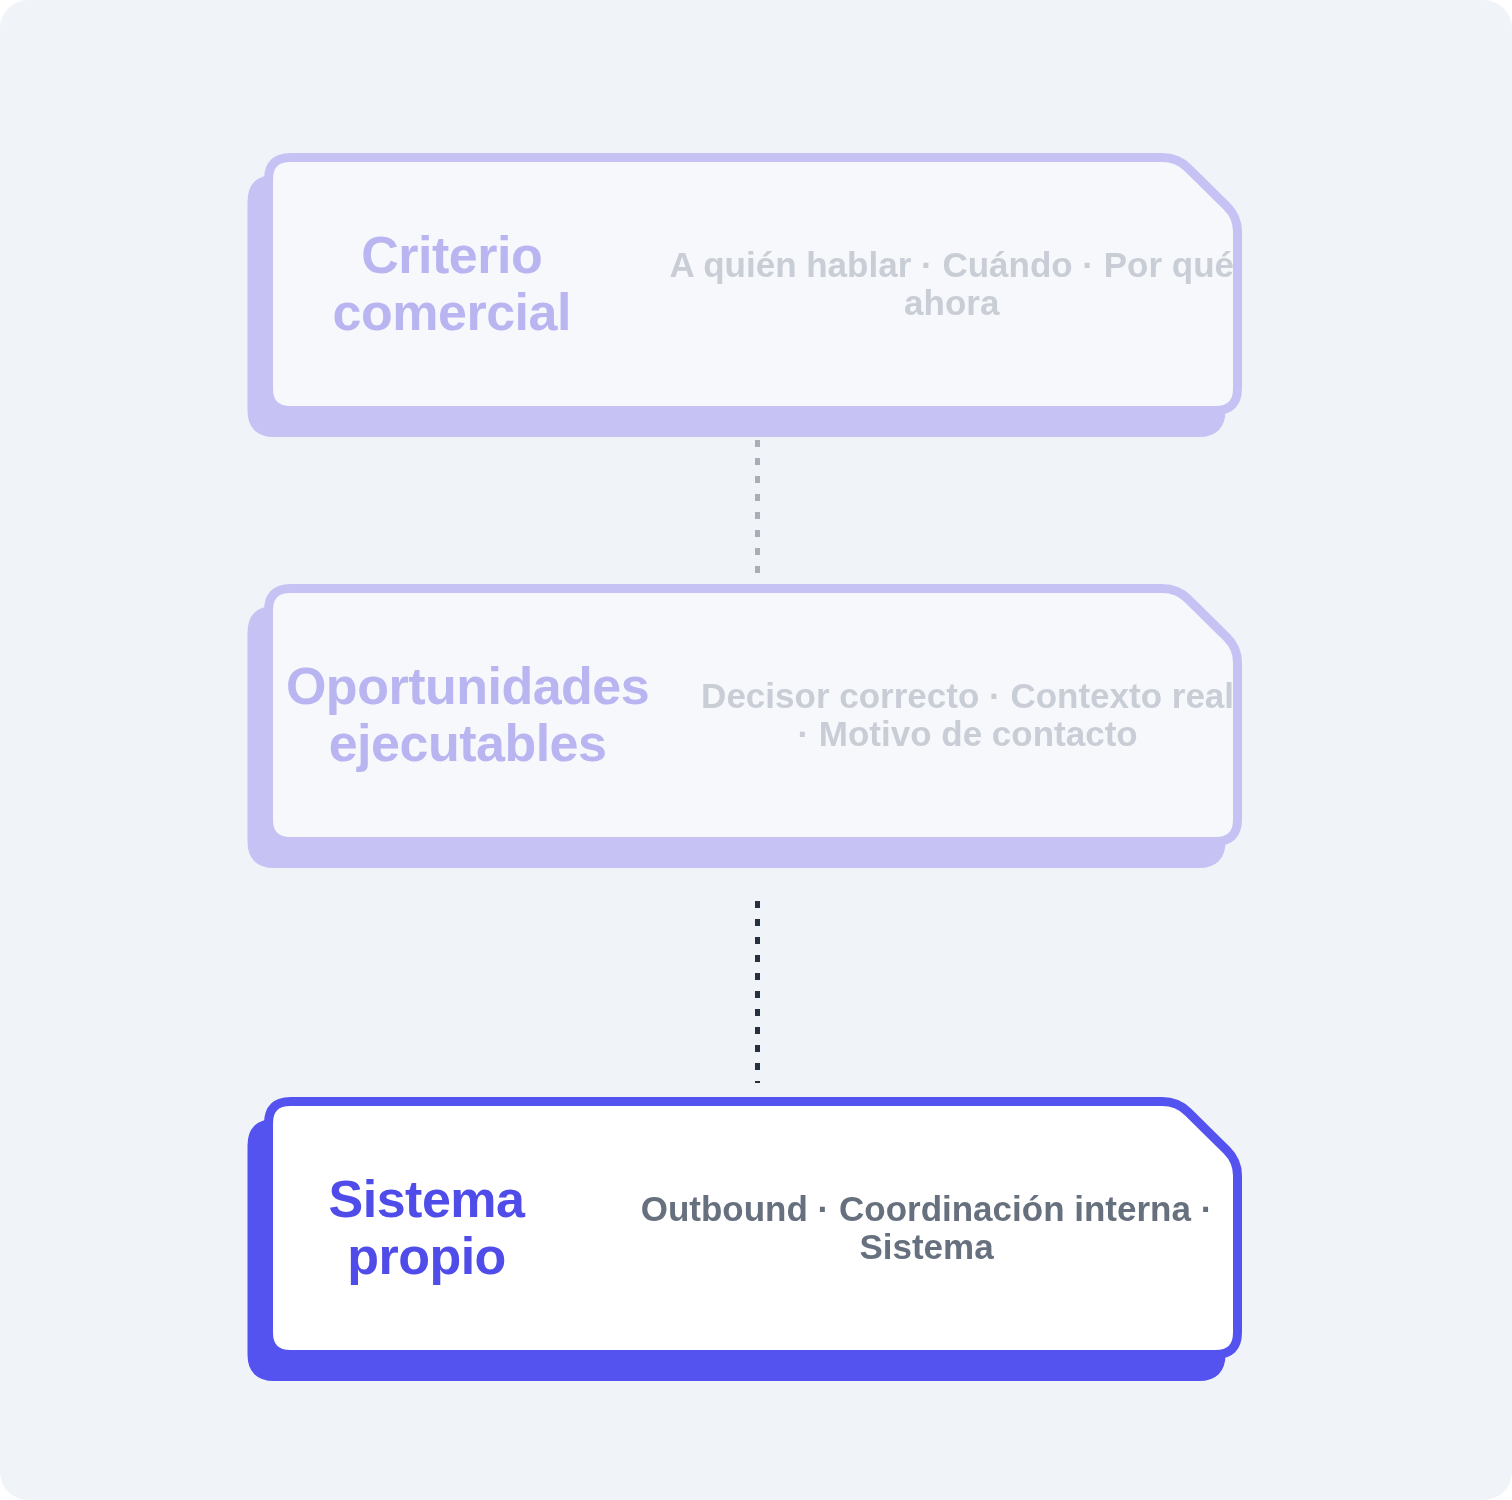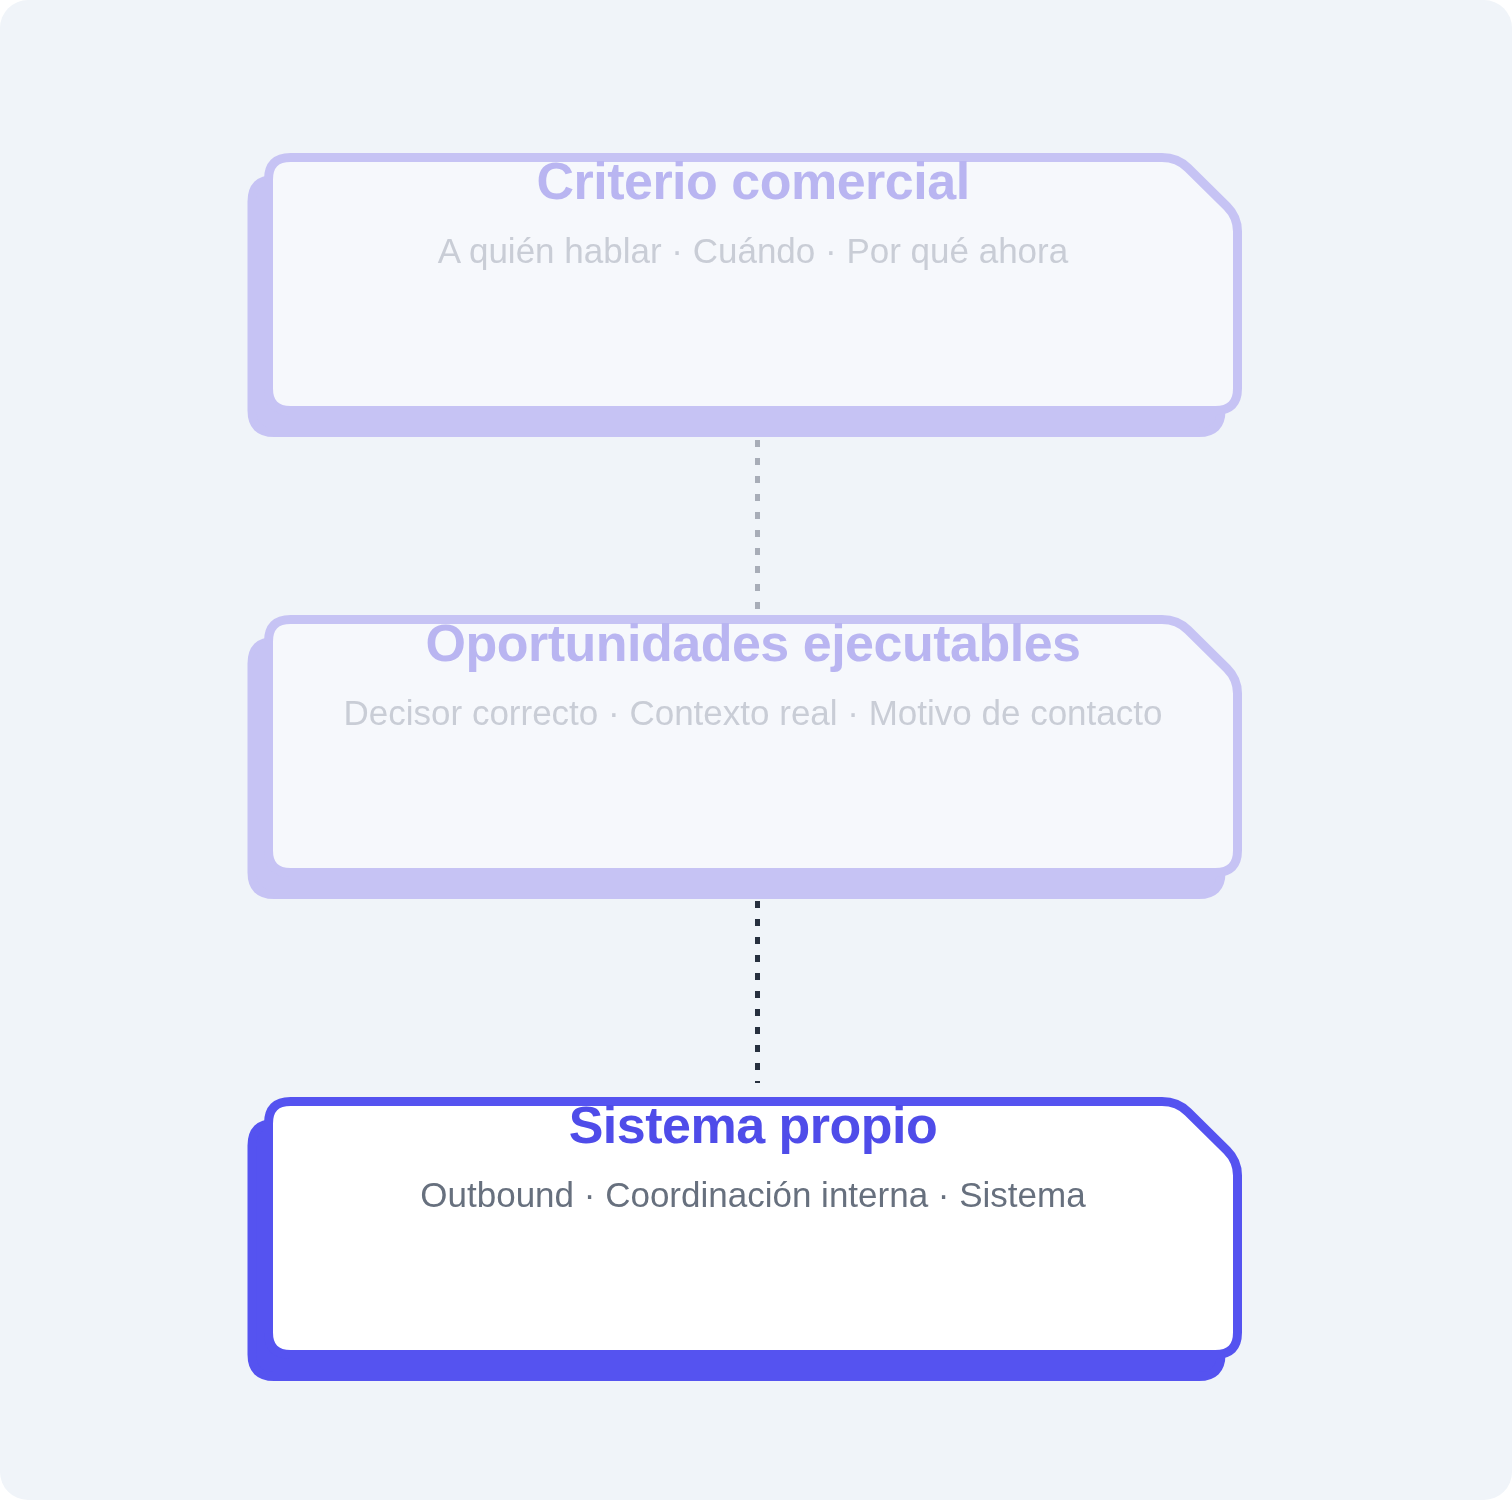--- a/index.html
+++ b/index.html
@@ -30,36 +30,36 @@
   .card svg{position:absolute;inset:0;width:997px;height:286px;display:block;}
   .card .shape-shadow{stroke-width:9px;}
   .card .shape-body{stroke-width:9px;}
   .card--muted .shape-shadow{fill:var(--periwinkle);stroke:var(--periwinkle);}
   .card--muted .shape-body{fill:var(--muted-fill);stroke:var(--periwinkle);}
   .card--active .shape-shadow{fill:var(--indigo);stroke:var(--indigo);}
   .card--active .shape-body{fill:#ffffff;stroke:var(--indigo);}
   .card-content{
     position:absolute;left:17px;top:0;
     width:978px;height:262px;
-    display:flex;flex-direction:column;
-    align-items:center;
+    display:flex;
+    align-items:center;justify-content:center;
     gap:22px;text-align:center;
   }
   .card-title{
     font-size:52px;font-weight:700;letter-spacing:-0.5px;line-height:1.1;
   }
   .card-subtitle{
-    font-size:35px;font-weight:400;letter-spacing:0;line-height:1.1;
+    font-size:35px;font-weight:700;letter-spacing:0;line-height:1.1;
   }
   .card--muted .card-title{color:var(--muted-title);}
   .card--muted .card-subtitle{color:var(--muted-sub);}
   .card--active .card-title{color:var(--indigo-title);}
   .card--active .card-subtitle{color:var(--active-sub);}
   .card-1{top:153px;}
-  .card-2{top:615px;}
+  .card-2{top:584px;}
   .card-3{top:1085px;margin-top:12px;}
   .connector{
     position:absolute;left:755px;width:5px;
   }
   .connector-1{
     top:440px;height:172px;
     background:repeating-linear-gradient(to bottom, var(--dash-gray) 0 7px, transparent 7px 18px);
   }
   .connector-2{
     top:901px;height:182px;

